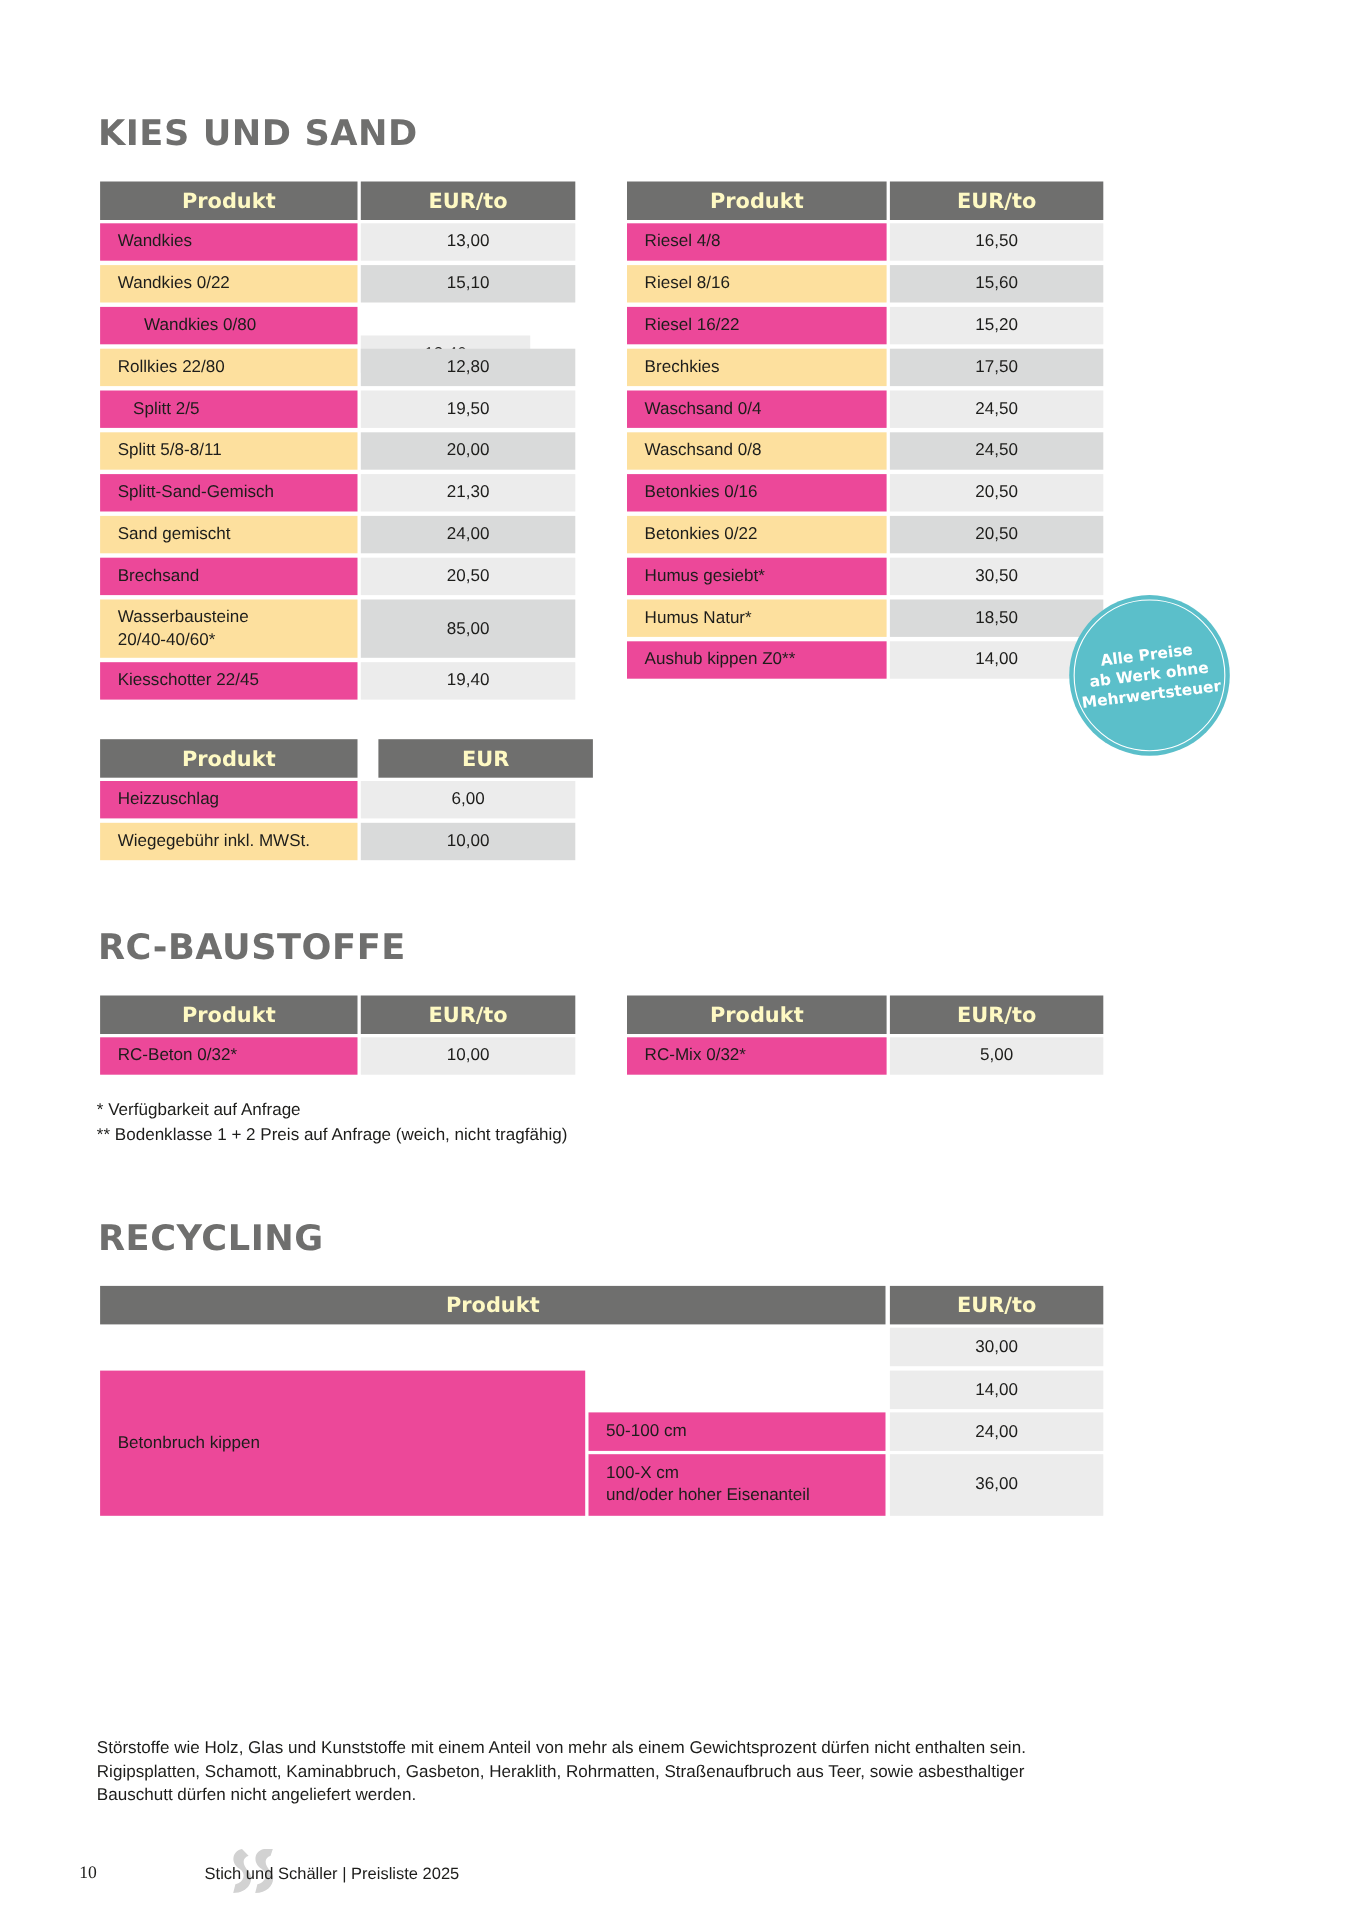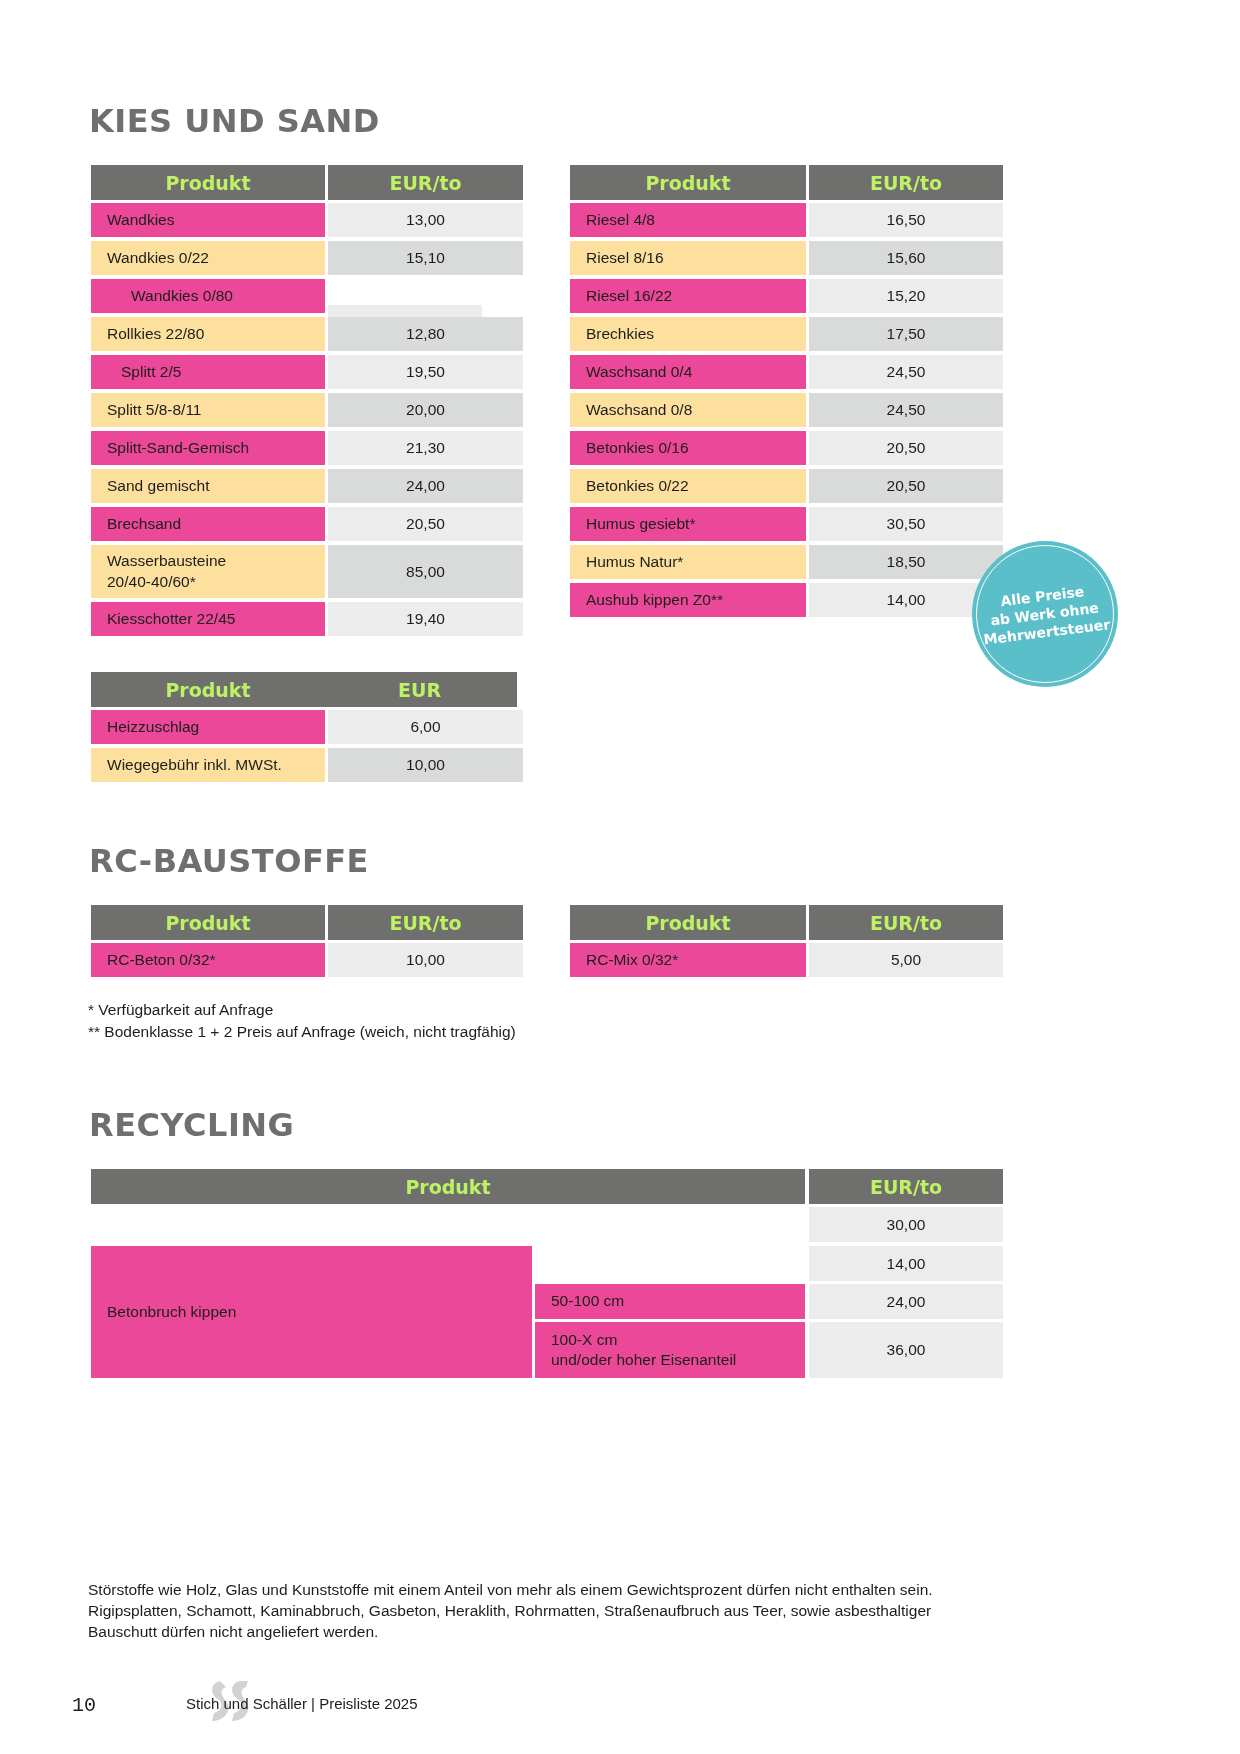--- a/index.html
+++ b/index.html
@@ -3,37 +3,37 @@
 <meta charset="utf-8">
 <style>
   html, body { margin: 0; padding: 0; background: #ffffff; }
   body { width: 1240px; height: 1754px; position: relative; overflow: hidden;
          font-family: "DejaVu Sans", sans-serif; color: #1d1d1b; }
   .section-title { position: absolute; left: 89px; font-family: "DejaVu Sans", sans-serif;
          font-weight: bold; font-size: 32px; color: #6f6f6e; letter-spacing: 0.5px; margin: 0; line-height: 1; }
   .tbl { position: absolute; }
   .cell { position: absolute; top: 0; bottom: 0; box-sizing: border-box; display: flex; align-items: center;
           font-family: "Liberation Sans", sans-serif; font-size: 15.5px; color: #1d1d1b; }
-  .hdr { background: #6f6f6e; color: #bef264; justify-content: center; font-weight: bold; font-size: 19px;
+  .hdr { background: #6f6f6e; color: #fef9c3; justify-content: center; font-weight: bold; font-size: 19px;
          font-family: "DejaVu Sans", sans-serif; }
   .prod { padding-left: 16px; line-height: 1.3; }
   .val { justify-content: center; }
   .y1 { background: #ec4899; }
   .y2 { background: #fde09e; }
   .g1 { background: #ececec; }
   .g2 { background: #d9dada; }
   .foot { position: absolute; left: 88px; font-family: "Liberation Sans", sans-serif; font-size: 15.5px;
           color: #1d1d1b; line-height: 21px; }
   .badge { position: absolute; left: 972px; top: 541px; width: 146px; height: 146px; border-radius: 50%;
            background: #5bbfca; display: flex; align-items: center; justify-content: center; }
   .badge-ring { position: absolute; left: 4px; top: 4px; right: 4px; bottom: 4px; border-radius: 50%;
            border: 1.5px solid #ffffff; }
   .badge-text { position: relative; color: #ffffff; font-family: "DejaVu Sans", sans-serif; font-weight: bold;
            font-size: 14px; line-height: 18px; text-align: center; transform: rotate(-7deg); }
-  .page-num { position: absolute; left: 72px; top: 1694px; font-family: Liberation Mono, monospace; font-size: 20px; }
+  .page-num { position: absolute; left: 72px; top: 1694px; font-family: Liberation Serif, serif; font-size: 16px; }
   .footer-text { position: absolute; left: 186px; top: 1695px; font-family: "Liberation Sans", sans-serif; font-size: 15px; z-index: 2; }
   .logo { position: absolute; left: 206px; top: 1677px; width: 48px; height: 48px; z-index: 1; }
 </style>
 </head>
 <body>
 
 <h1 class="section-title" style="top:105px">KIES UND SAND</h1>
 <h1 class="section-title" style="top:845px">RC-BAUSTOFFE</h1>
 <h1 class="section-title" style="top:1109px">RECYCLING</h1>
 
@@ -85,21 +85,21 @@
     <div class="cell val g2" style="left: 239px; top: 304px; width: 194px; height: 34px;">20,50</div>
     <div class="cell prod y1" style="left: 0px; top: 342px; width: 236px; height: 34px; white-space: pre-line;">Humus gesiebt*</div>
     <div class="cell val g1" style="left: 239px; top: 342px; width: 194px; height: 34px;">30,50</div>
     <div class="cell prod y2" style="left: 0px; top: 380px; width: 236px; height: 34px; white-space: pre-line;">Humus Natur*</div>
     <div class="cell val g2" style="left: 239px; top: 380px; width: 194px; height: 34px;">18,50</div>
     <div class="cell prod y1" style="left: 0px; top: 418px; width: 236px; height: 34px; white-space: pre-line;">Aushub kippen Z0**</div>
     <div class="cell val g1" style="left: 239px; top: 418px; width: 194px; height: 34px;">14,00</div>
   </div>
 <div id="t-extras" class="tbl" style="left: 91px; top: 672px; width: 432px; height: 114px;">
     <div class="cell hdr" style="left: 0px; top: 0px; width: 234px; height: 35px;">Produkt</div>
-    <div class="cell hdr" style="left: 231px; top: 0px; width: 195px; height: 35px; text-align: right;">EUR</div>
+    <div class="cell hdr" style="left: 253px; top: 0px; width: 195px; height: 35px; text-align: right;">EUR</div>
     <div class="cell prod y1" style="left: 0px; top: 38px; width: 234px; height: 34px; white-space: pre-line;">Heizzuschlag</div>
     <div class="cell val g1" style="left: 237px; top: 38px; width: 195px; height: 34px;">6,00</div>
     <div class="cell prod y2" style="left: 0px; top: 76px; width: 234px; height: 34px; white-space: pre-line;">Wiegegebühr inkl. MWSt.</div>
     <div class="cell val g2" style="left: 237px; top: 76px; width: 195px; height: 34px;">10,00</div>
   </div>
 <div id="t-rc-left" class="tbl" style="left: 91px; top: 905px; width: 432px; height: 76px;">
     <div class="cell hdr" style="left: 0px; top: 0px; width: 234px; height: 35px;">Produkt</div>
     <div class="cell hdr" style="left: 237px; top: 0px; width: 195px; height: 35px;">EUR/to</div>
     <div class="cell prod y1" style="left: 0px; top: 38px; width: 234px; height: 34px; white-space: pre-line;">RC-Beton 0/32*</div>
     <div class="cell val g1" style="left: 237px; top: 38px; width: 195px; height: 34px;">10,00</div>

